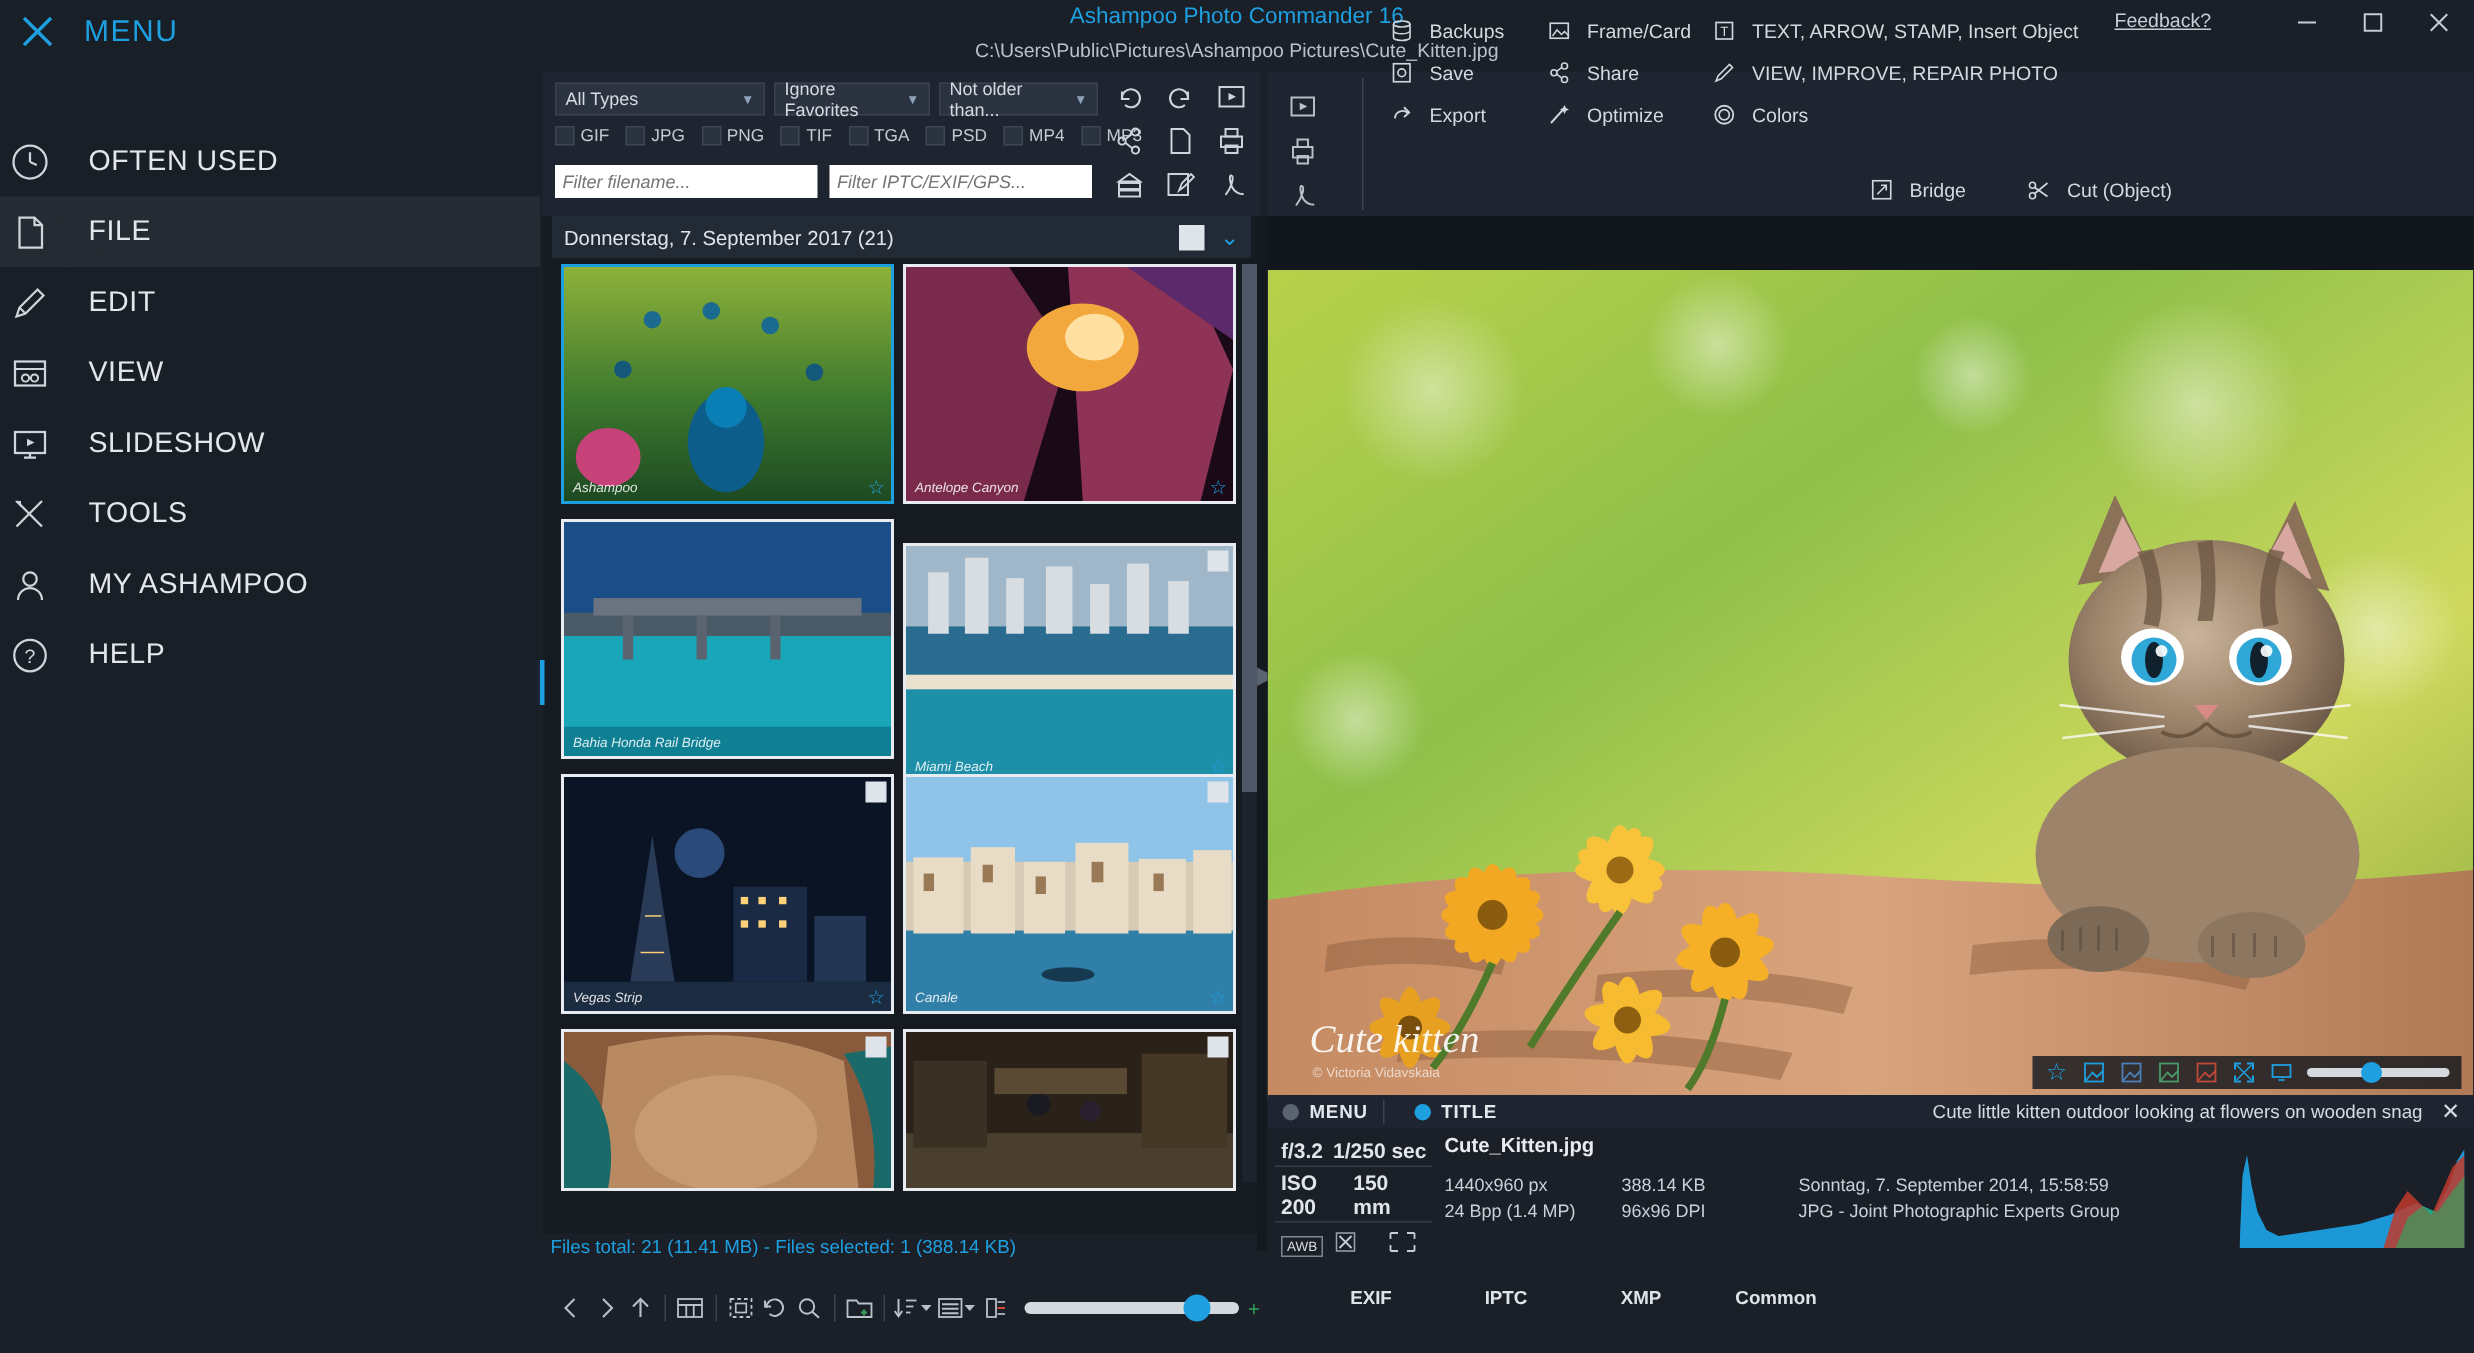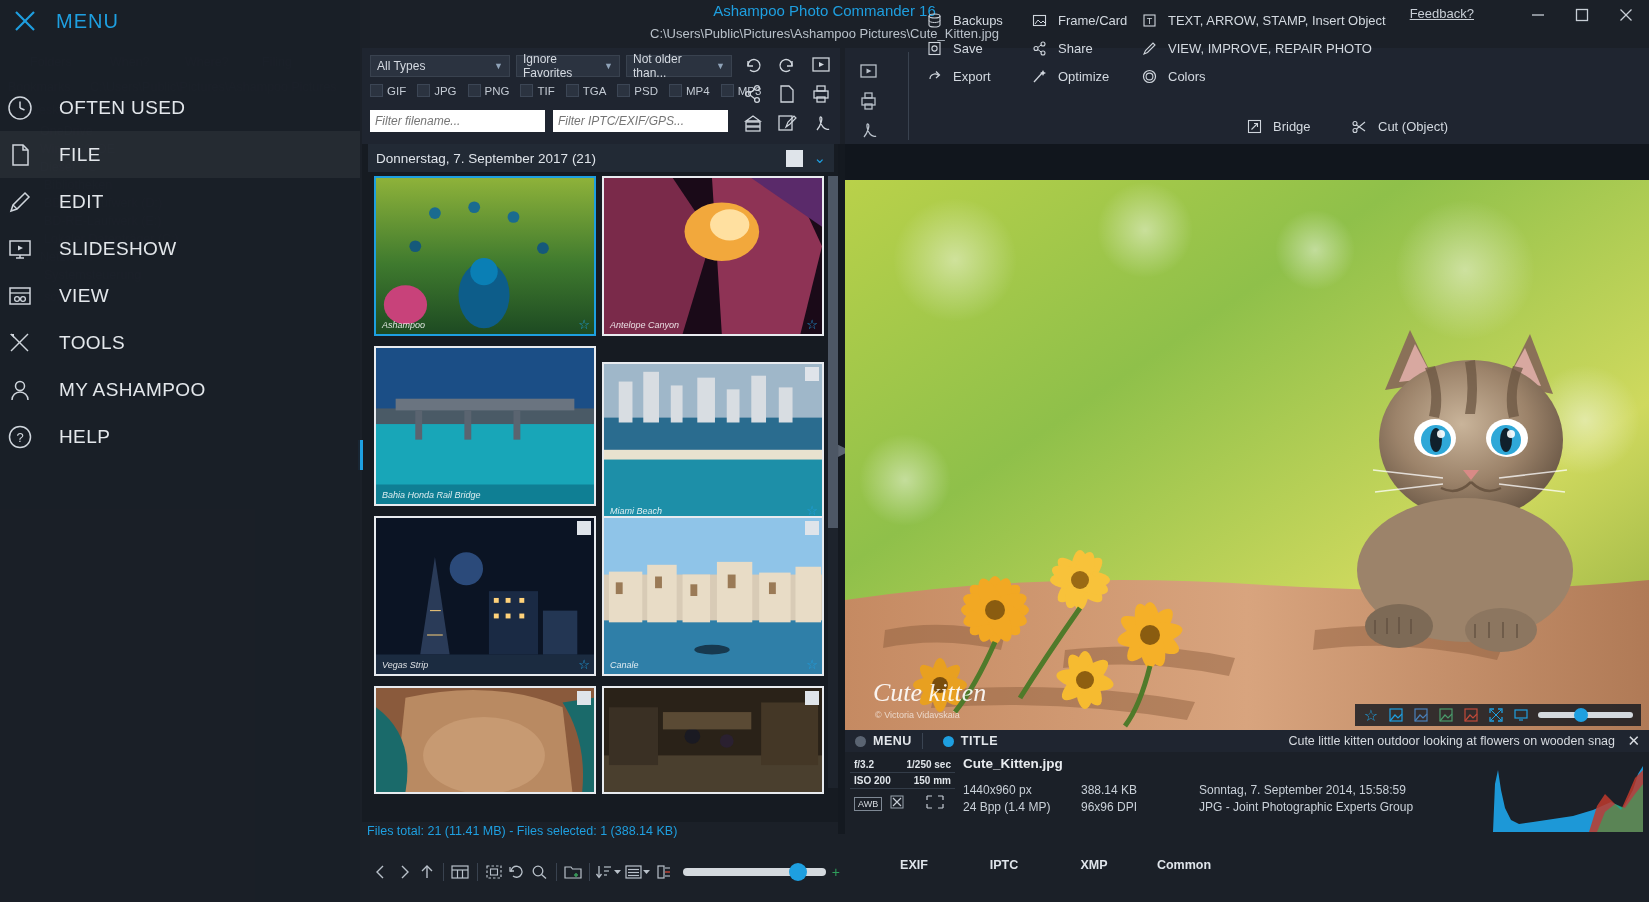--- a/index.html
+++ b/index.html
@@ -104,21 +104,21 @@
     display:flex; align-items:center; }
   .radio { width:11px; height:11px; border-radius:50%; background:#5a6472; margin:0 7px 0 10px; }
   .radio.on { background:#1e9fe0; }
   .tagbar .lbl { font-size:12.5px; color:#e3e7eb; font-weight:bold; letter-spacing:.5px; }
   .titleval { margin-left:auto; margin-right:34px; font-size:12.5px; color:#d7dbe0; }
   .tclose { position:absolute; right:9px; color:#d7dbe0; font-size:15px; cursor:pointer; }
 
   
   .metawrap { position:absolute; left:845px; top:752px; width:804px; height:98px; background:#1b2028; }
   .exifbox { position:absolute; left:5px; top:5px; width:105px; height:88px; }
-  .exifrow { display:flex; justify-content:space-between; font-size:10px; color:#e0e5ea;
+  .exifrow { display:flex; justify-content:space-between; font-size:14px; color:#e0e5ea;
     font-weight:bold; padding:2px 4px; border-bottom:1px solid #333c48; }
   .awbrow { display:flex; align-items:center; gap:8px; padding:6px 4px; }
   .awb { font-size:9px; border:1px solid #7e8894; padding:1px 3px; color:#d7dbe0; }
   .mdetail { position:absolute; left:118px; top:4px; width:560px; }
   .mfile { font-size:13.5px; font-weight:bold; color:#e8ebef; margin-bottom:12px; }
   .mgrid { display:grid; grid-template-columns:118px 118px auto; row-gap:3px; font-size:12px; color:#c9d0d8; }
   .hist { position:absolute; right:6px; top:12px; width:150px; height:68px; }
   .mtabs { position:absolute; left:845px; top:850px; width:804px; height:52px; background:#1b2028;
     display:flex; align-items:flex-start; padding-top:8px; padding-left:24px; gap:0; }
   .mtab { width:90px; text-align:center; font-size:12.5px; font-weight:bold; color:#dfe4ea; cursor:pointer; }
@@ -213,38 +213,38 @@
             <svg width="26" height="26">
               <path d="M4 22 l2-6 L18 4 l4 4 L10 20 z" fill="none" stroke="currentColor" stroke-width="1.5"></path>
               <line x1="6" y1="16" x2="10" y2="20" stroke="currentColor" stroke-width="1.3"></line>
             </svg>
           </span>
         <span class="mi-lbl">EDIT</span>
       </div>
       <div class="menu-item">
         <span class="mi-ico">
             <svg width="26" height="26">
+              <rect x="3" y="5" width="20" height="16" fill="none" stroke="currentColor" stroke-width="1.5"></rect>
+              <line x1="3" y1="10" x2="23" y2="10" stroke="currentColor" stroke-width="1.3"></line>
+              <circle cx="10" cy="16" r="2.4" fill="none" stroke="currentColor" stroke-width="1.3"></circle>
+              <circle cx="16" cy="16" r="2.4" fill="none" stroke="currentColor" stroke-width="1.3"></circle>
+            </svg>
+          </span>
+        <span class="mi-lbl">VIEW</span>
+      </div>
+      <div class="menu-item">
+        <span class="mi-ico">
+            <svg width="26" height="26">
               <rect x="3" y="5" width="20" height="14" fill="none" stroke="currentColor" stroke-width="1.5"></rect>
               <path d="M11 9.5 l5 2.5 l-5 2.5 z" fill="currentColor"></path>
               <line x1="9" y1="22" x2="17" y2="22" stroke="currentColor" stroke-width="1.5"></line>
               <line x1="13" y1="19" x2="13" y2="22" stroke="currentColor" stroke-width="1.5"></line>
             </svg>
           </span>
         <span class="mi-lbl">SLIDESHOW</span>
-      </div>
-      <div class="menu-item">
-        <span class="mi-ico">
-            <svg width="26" height="26">
-              <rect x="3" y="5" width="20" height="16" fill="none" stroke="currentColor" stroke-width="1.5"></rect>
-              <line x1="3" y1="10" x2="23" y2="10" stroke="currentColor" stroke-width="1.3"></line>
-              <circle cx="10" cy="16" r="2.4" fill="none" stroke="currentColor" stroke-width="1.3"></circle>
-              <circle cx="16" cy="16" r="2.4" fill="none" stroke="currentColor" stroke-width="1.3"></circle>
-            </svg>
-          </span>
-        <span class="mi-lbl">VIEW</span>
       </div>
       <div class="menu-item">
         <span class="mi-ico">
             <svg width="26" height="26">
               <line x1="4" y1="4" x2="21" y2="21" stroke="currentColor" stroke-width="1.5"></line>
               <line x1="21" y1="4" x2="4" y2="21" stroke="currentColor" stroke-width="1.5"></line>
               <path d="M3 4 l4 0 l0 4 z" fill="currentColor"></path>
             </svg>
           </span>
         <span class="mi-lbl">TOOLS</span>

